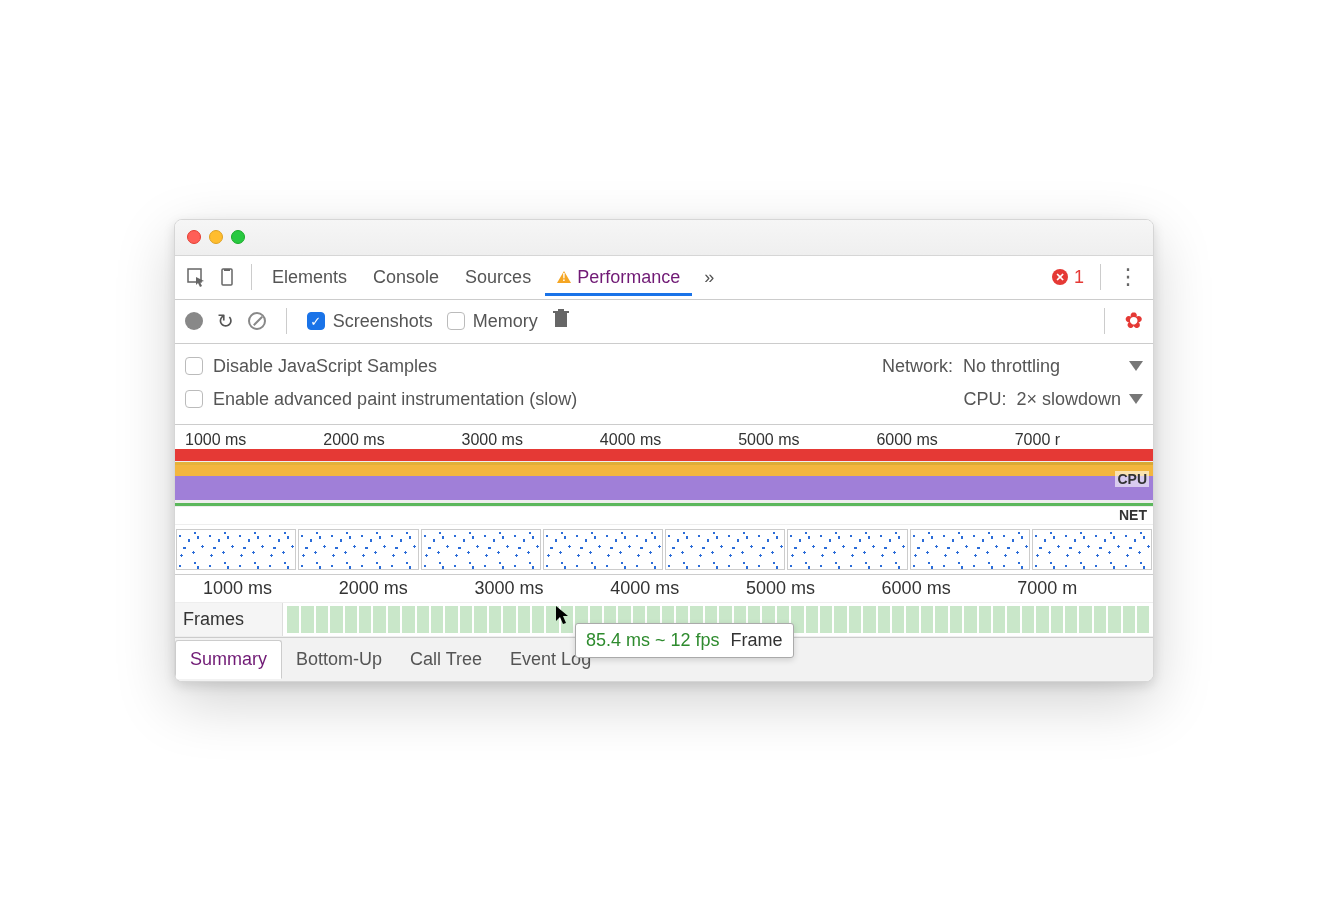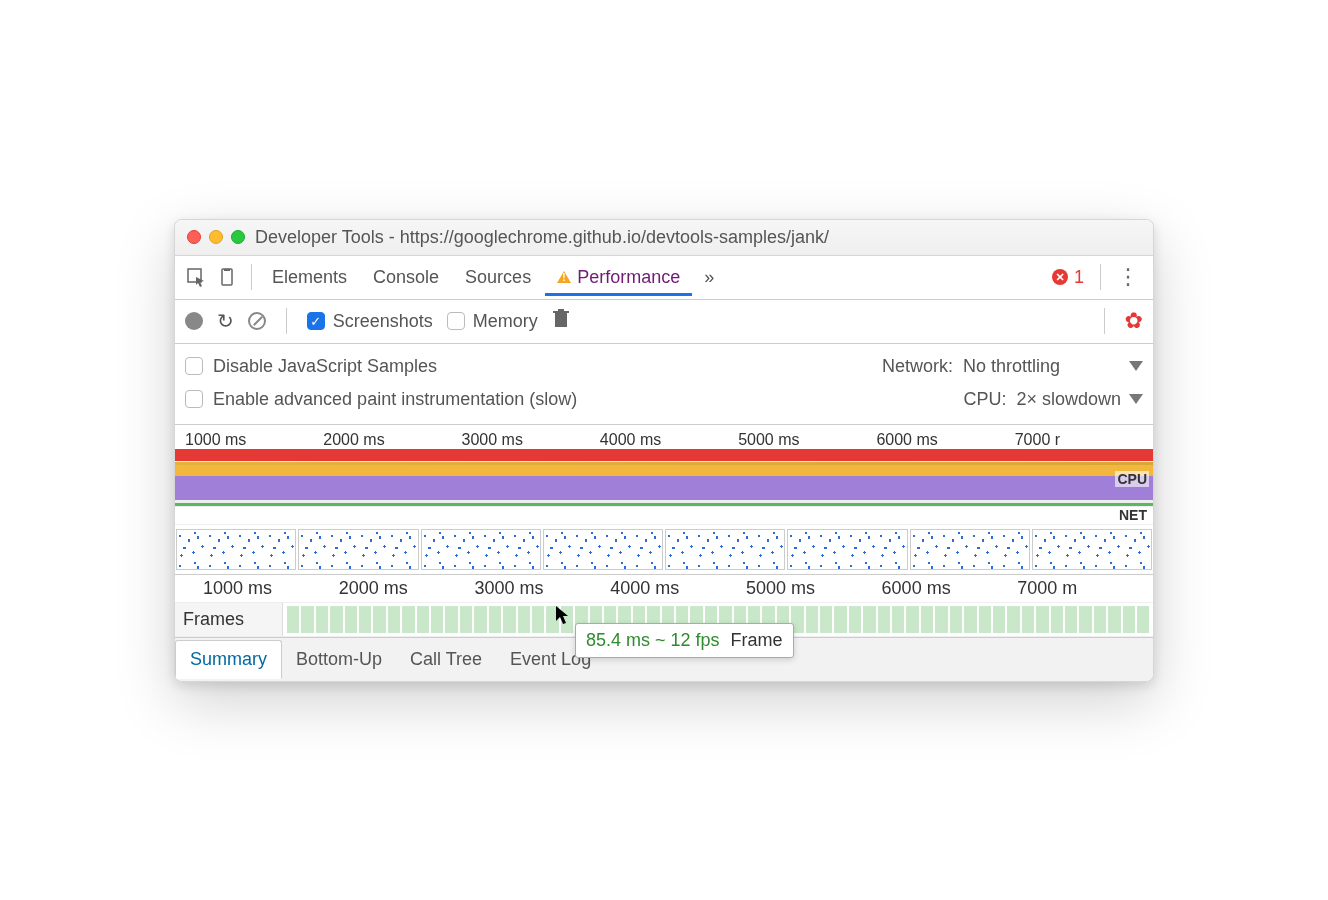--- a/index.html
+++ b/index.html
@@ -128,35 +128,34 @@
   .tooltip .lab { color:#333; margin-left:6px; }
 
   .scrollpill { position:absolute; right:4px; top:50%; width:8px; height:20px; background:#ccc; border-radius:4px;}
 
   .bottomtabs {
     display:flex; align-items:center;
     height:44px; border-top:1px solid #ccc;
     background:#f2f2f2; font-size:18px; color:#555;
   }
   .btab { padding:8px 14px; }
-  .btab.active { background:#fff; border:1px solid #ccc; border-bottom:1px solid #fff; border-radius:3px 3px 0 0; margin-bottom:-1px; color:#0369a1;}
+  .btab.active { background:#fff; border:1px solid #ccc; border-bottom:1px solid #fff; border-radius:3px 3px 0 0; margin-bottom:-1px; color:#701a75;}
   .detail-wrap { position:relative; }
 </style>
 </head>
 <body>
 
 <div class="window">
 
   <div class="titlebar">
     <div class="traffic">
       <div class="dot red"></div>
       <div class="dot yellow"></div>
       <div class="dot green"></div>
     </div>
-    <div class="title">Developer Tools - https://googlechrome.github.io/devtools-samples/jank/</div>
   </div>
 
   <div class="tabs">
     <div class="iconbtn">
       <svg width="20" height="20" viewBox="0 0 20 20">
           <rect x="2" y="2" width="13" height="13" fill="none" stroke="#666" stroke-width="1.5"></rect>
           <path d="M10 10 L18 14 L14 15 L16 19 L14 20 L12 16 L10 18 Z" fill="#666"></path>
         </svg>
     </div>
     <div class="iconbtn">

